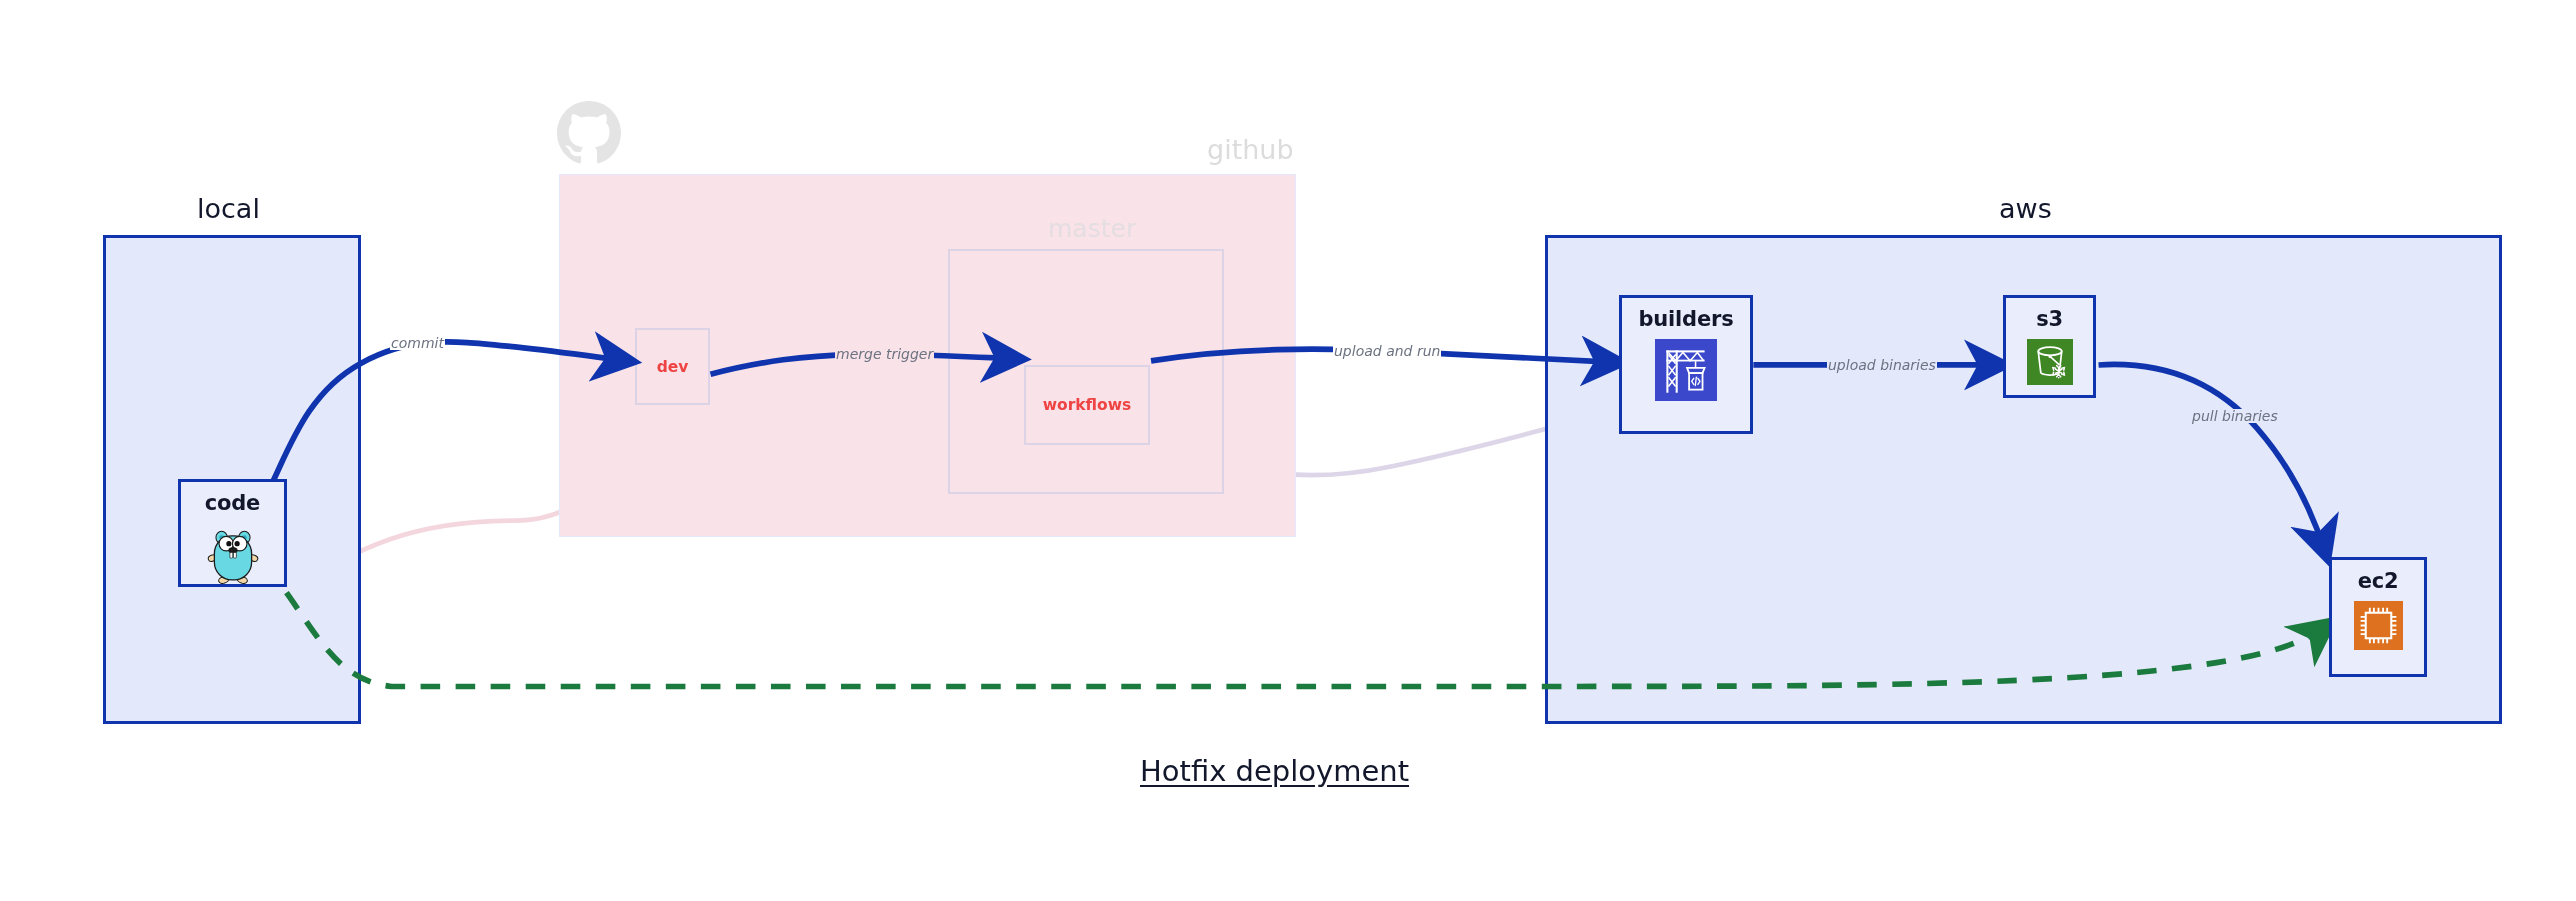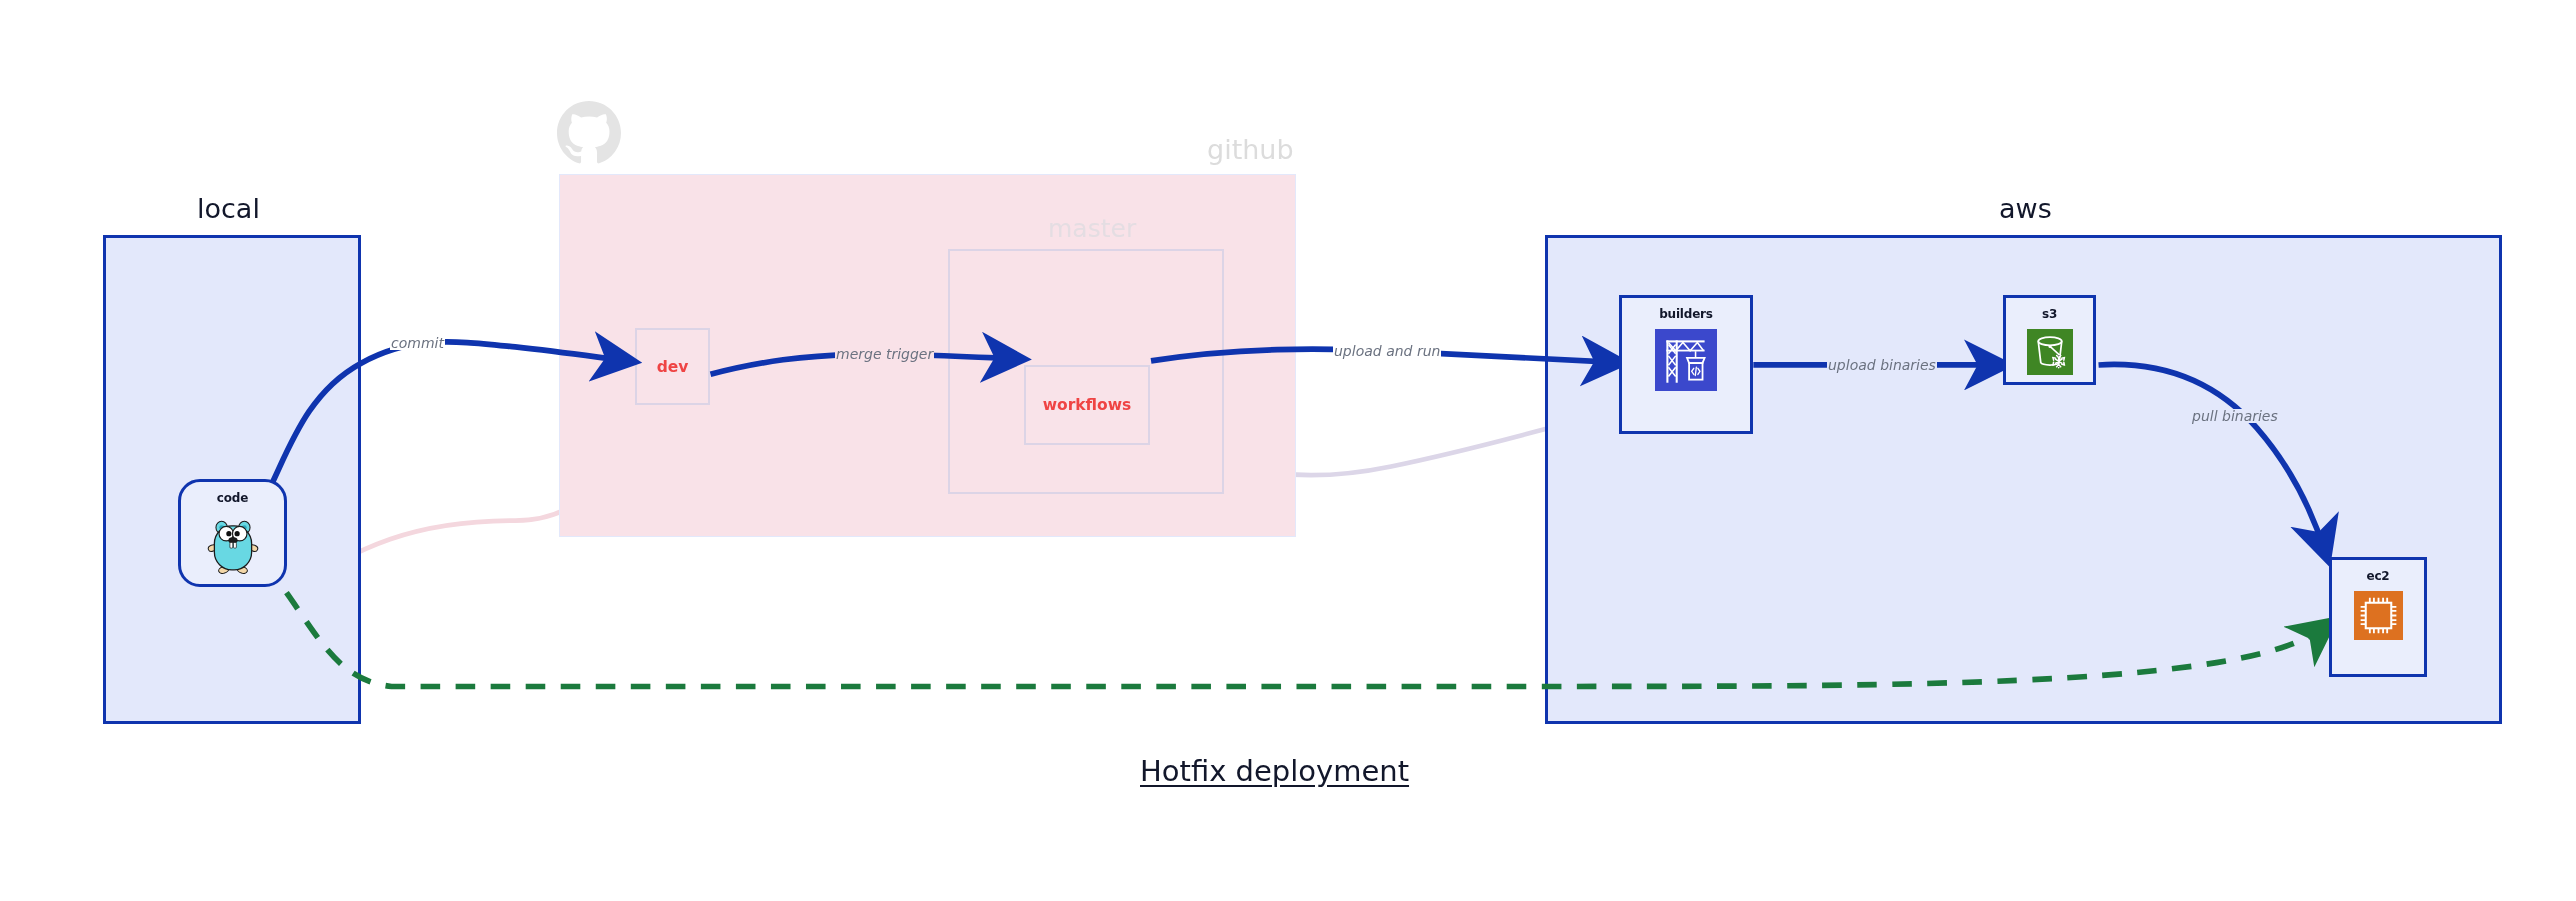--- a/index.html
+++ b/index.html
@@ -50,21 +50,21 @@
   .node {
     position: absolute;
     box-sizing: border-box;
     background: #eaeefc;
     border: 3.6px solid #0f34ae;
     display: flex;
     flex-direction: column;
     align-items: center;
   }
   .node-title {
-    font-size: 12px;
+    font-size: 21px;
     font-weight: bold;
     color: #12172b;
     margin-top: 9.3px;
     letter-spacing: -0.2px;
     white-space: nowrap;
     text-align: center;
   }
   .node-icon {
     margin-top: 8.2px;
   }
@@ -194,21 +194,21 @@
 
     <path d="M 2234,700 C 2400,674 2560,674 2720,682 C 2900,691 3060,700 3136,703" stroke="#0f34ae" stroke-width="11" fill="none" marker-end="url(#blue-arrow)"></path>
 
     <path d="M 3403,708 L 3880,708" stroke="#0f34ae" stroke-width="11" fill="none" marker-end="url(#blue-arrow)"></path>
 
     <path d="M 4073,708 C 4200,700 4300,740 4380,830 C 4450,910 4490,1000 4513,1072" stroke="#0f34ae" stroke-width="11" fill="none" marker-end="url(#blue-arrow)"></path>
 
     <path d="M 556,1150 C 620,1240 660,1322 760,1332 L 2970,1332 C 3600,1332 4150,1332 4400,1265 C 4460,1249 4495,1230 4516,1214" stroke="#1b7a3d" stroke-width="11" fill="none" stroke-dasharray="38 30" marker-end="url(#green-arrow)"></path>
   </svg>
 
-  <div class="node" style="left:178px; top:479px; width:109px; height:108px;border-radius:22px;">
+  <div class="node" style="left:178px; top:479px; width:109px; height:108px;">
     <span class="node-title">code</span>
     <span class="node-icon">
       <svg width="56" height="61" viewBox="0 0 108 118">
 
         <ellipse cx="32" cy="28" rx="11" ry="12" fill="#68d8e3" stroke="#1b1b1b" stroke-width="2"></ellipse>
         <ellipse cx="76" cy="28" rx="11" ry="12" fill="#68d8e3" stroke="#1b1b1b" stroke-width="2"></ellipse>
         <circle cx="32" cy="28" r="4.5" fill="#2aa8bb"></circle>
         <circle cx="76" cy="28" r="4.5" fill="#2aa8bb"></circle>
 
         <ellipse cx="14" cy="68" rx="8" ry="6" fill="#f3d7a8" stroke="#1b1b1b" stroke-width="2" transform="rotate(-20 14 68)"></ellipse>
@@ -247,21 +247,21 @@
 
         <rect x="77" y="43" width="3" height="12" fill="#ffffff"></rect>
 
         <path d="M62,56 L96,56 L92,66 L66,66 Z" fill="none" stroke="#ffffff" stroke-width="3.5"></path>
         <rect x="66" y="66" width="26" height="32" fill="none" stroke="#ffffff" stroke-width="3.5"></rect>
         <path d="M75,76 L71,82 L75,88 M83,76 L87,82 L83,88 M80,74 L78,90" stroke="#ffffff" stroke-width="2.6" fill="none" stroke-linecap="round"></path>
       </svg>
     </span>
   </div>
 
-  <div class="node" style="left:2003px; top:295px; width:93px; height:90px;">
+  <div class="node" style="left:2003px; top:295px; width:93px; height:103px;">
     <span class="node-title">s3</span>
     <span class="node-icon">
       <svg width="46" height="46" viewBox="0 0 90 90">
         <rect x="0" y="0" width="90" height="90" fill="#3f8624"></rect>
 
         <ellipse cx="45" cy="24" rx="23" ry="8" fill="none" stroke="#ffffff" stroke-width="3.4"></ellipse>
         <path d="M22,24 L27,66 C30,72 60,72 63,66 L68,24" fill="none" stroke="#ffffff" stroke-width="3.4"></path>
 
         <path d="M45,34 L66,53" stroke="#ffffff" stroke-width="3" fill="none"></path>
         <circle cx="45" cy="34" r="3" fill="#ffffff"></circle>

